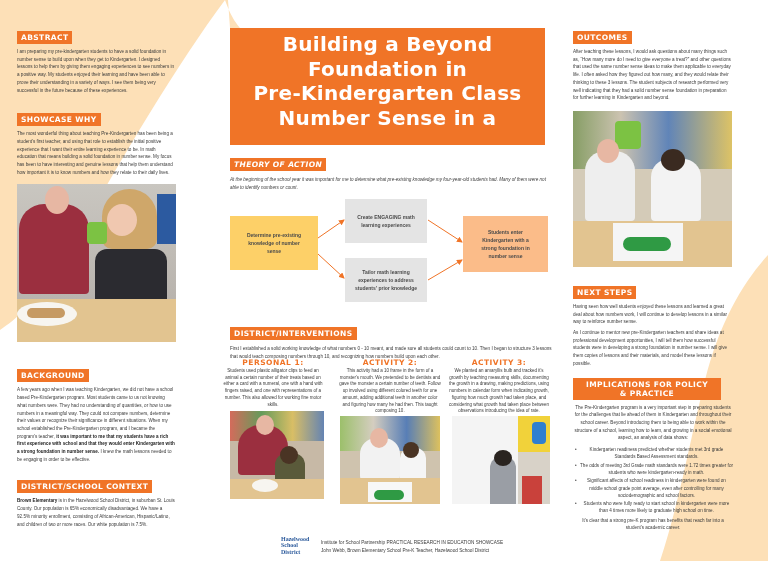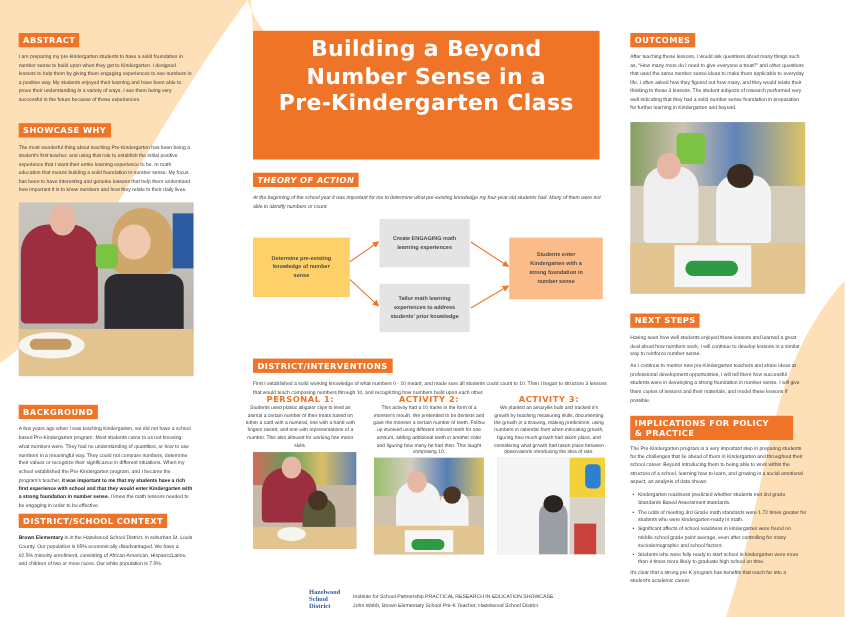--- a/index.html
+++ b/index.html
@@ -70,30 +70,31 @@
     <div class="ph" style="left:70px;top:38px;width:20px;height:22px;background:#7cc243;border-radius:4px;"></div>
     <div class="ph" style="left:0;top:115px;width:159px;height:43px;background:#e2c490;"></div>
     <div class="ph" style="left:0;top:118px;width:60px;height:24px;background:#f7f5f0;border-radius:50%;"></div>
     <div class="ph" style="left:10px;top:124px;width:38px;height:10px;background:#c69a63;border-radius:5px;"></div>
     <div class="ph" style="left:140px;top:10px;width:19px;height:50px;background:#2c5aa0;"></div>
   </div>
   <section style="margin-top:22px;">
     <span class="hdr">BACKGROUND</span>
     <p class="body"><span>A few years ago when I was teaching Kindergarten, we did not have a school based Pre-Kindergarten program. Most students came to us not knowing what numbers were. They had no understanding of quantities, or how to use numbers in a meaningful way. They could not compare numbers, determine their values or recognize their significance in different situations. When my school established the Pre-Kindergarten program, and I became the program's teacher, </span><b>it was important to me that my students have a rich first experience with school and that they would enter Kindergarten with a strong foundation in number sense.</b><span> I knew the math lessons needed to be engaging in order to be effective.</span></p>
   </section>
-  <section style="margin-top:0;">
+  <section style="margin-top:12px;">
     <span class="hdr">DISTRICT/SCHOOL CONTEXT</span>
     <p class="body"><b>Brown Elementary</b><span> is in the Hazelwood School District, in suburban St. Louis County. Our population is 65% economically disadvantaged. We have a 92.5% minority enrollment, consisting of African-American, Hispanic/Latino, and children of two or more races. Our white population is 7.5%.</span></p>
   </section>
 </div>
 
 <div class="title-box">
   <div>Building a Beyond</div>
+  <div>Foundation in</div>
+  <div>Pre-Kindergarten Class</div>
   <div>Number Sense in a</div>
-  <div>Pre-Kindergarten Class</div>
 </div>
 
 <section class="toa">
   <span class="hdr">THEORY OF ACTION</span>
   <p class="body" style="margin-top:5px;">At the beginning of the school year it was important for me to determine what pre-existing knowledge my four-year-old students had. Many of them were not able to identify numbers or count.</p>
 </section>
 
 <div class="flow">
   <svg width="320" height="125" viewBox="0 0 320 125">
     <defs>
@@ -192,21 +193,21 @@
     <div class="ph" style="left:88px;top:38px;width:24px;height:22px;background:#3a2a20;border-radius:50%;"></div>
     <div class="ph" style="left:0;top:110px;width:159px;height:46px;background:#e2c490;"></div>
     <div class="ph" style="left:40px;top:112px;width:70px;height:38px;background:#f5f5f5;"></div>
     <div class="ph" style="left:50px;top:126px;width:48px;height:14px;background:#2f9a44;border-radius:7px;"></div>
   </div>
   <section style="margin-top:14px;">
     <span class="hdr">NEXT STEPS</span>
     <p class="body">Having seen how well students enjoyed these lessons and learned a great deal about how numbers work, I will continue to develop lessons in a similar way to reinforce number sense.</p>
     <p class="body" style="margin-top:3px;">As I continue to mentor new pre-Kindergarten teachers and share ideas at professional development opportunities, I will tell them how successful students were in developing a strong foundation in number sense. I will give them copies of lessons and their materials, and model these lessons if possible.</p>
   </section>
-  <section style="margin-top:10px;">
+  <section style="margin-top:10px;text-align:center;">
     <span class="hdr two-line"><span>IMPLICATIONS FOR POLICY</span><br><span>&amp; PRACTICE</span></span>
     <p class="body">The Pre-Kindergarten program is a very important step in preparing students for the challenges that lie ahead of them in Kindergarten and throughout their school career. Beyond introducing them to being able to work within the structure of a school, learning how to learn, and growing in a social emotional aspect, an analysis of data shows:</p>
     <ul class="bul">
       <li>Kindergarten readiness predicted whether students met 3rd grade Standards Based Assessment standards.</li>
       <li>The odds of meeting 3rd Grade math standards were 1.72 times greater for students who were kindergarten-ready in math.</li>
       <li>Significant affects of school readiness in kindergarten were found on middle school grade point average, even after controlling for many sociodemographic and school factors.</li>
       <li>Students who were fully ready to start school in kindergarten were more than 4 times more likely to graduate high school on time.</li>
     </ul>
     <p class="body" style="margin-top:2px;">It's clear that a strong pre-K program has benefits that reach far into a student's academic career.</p>
   </section>

